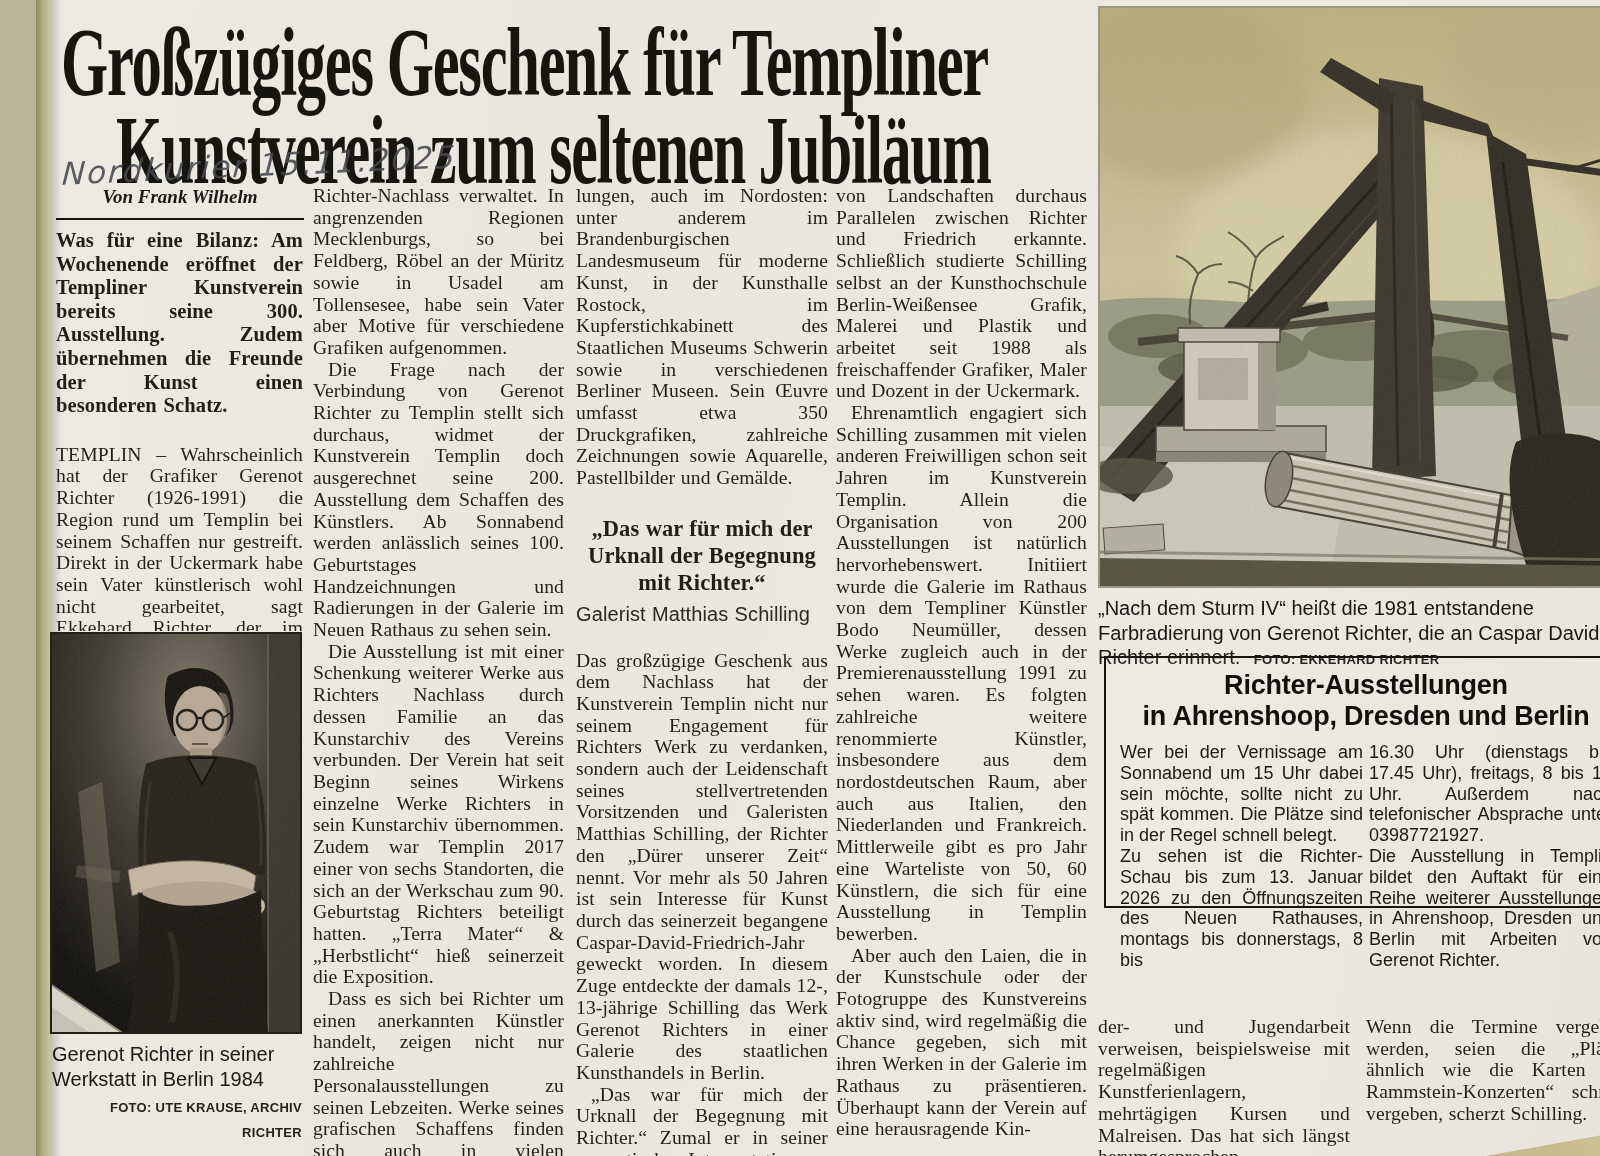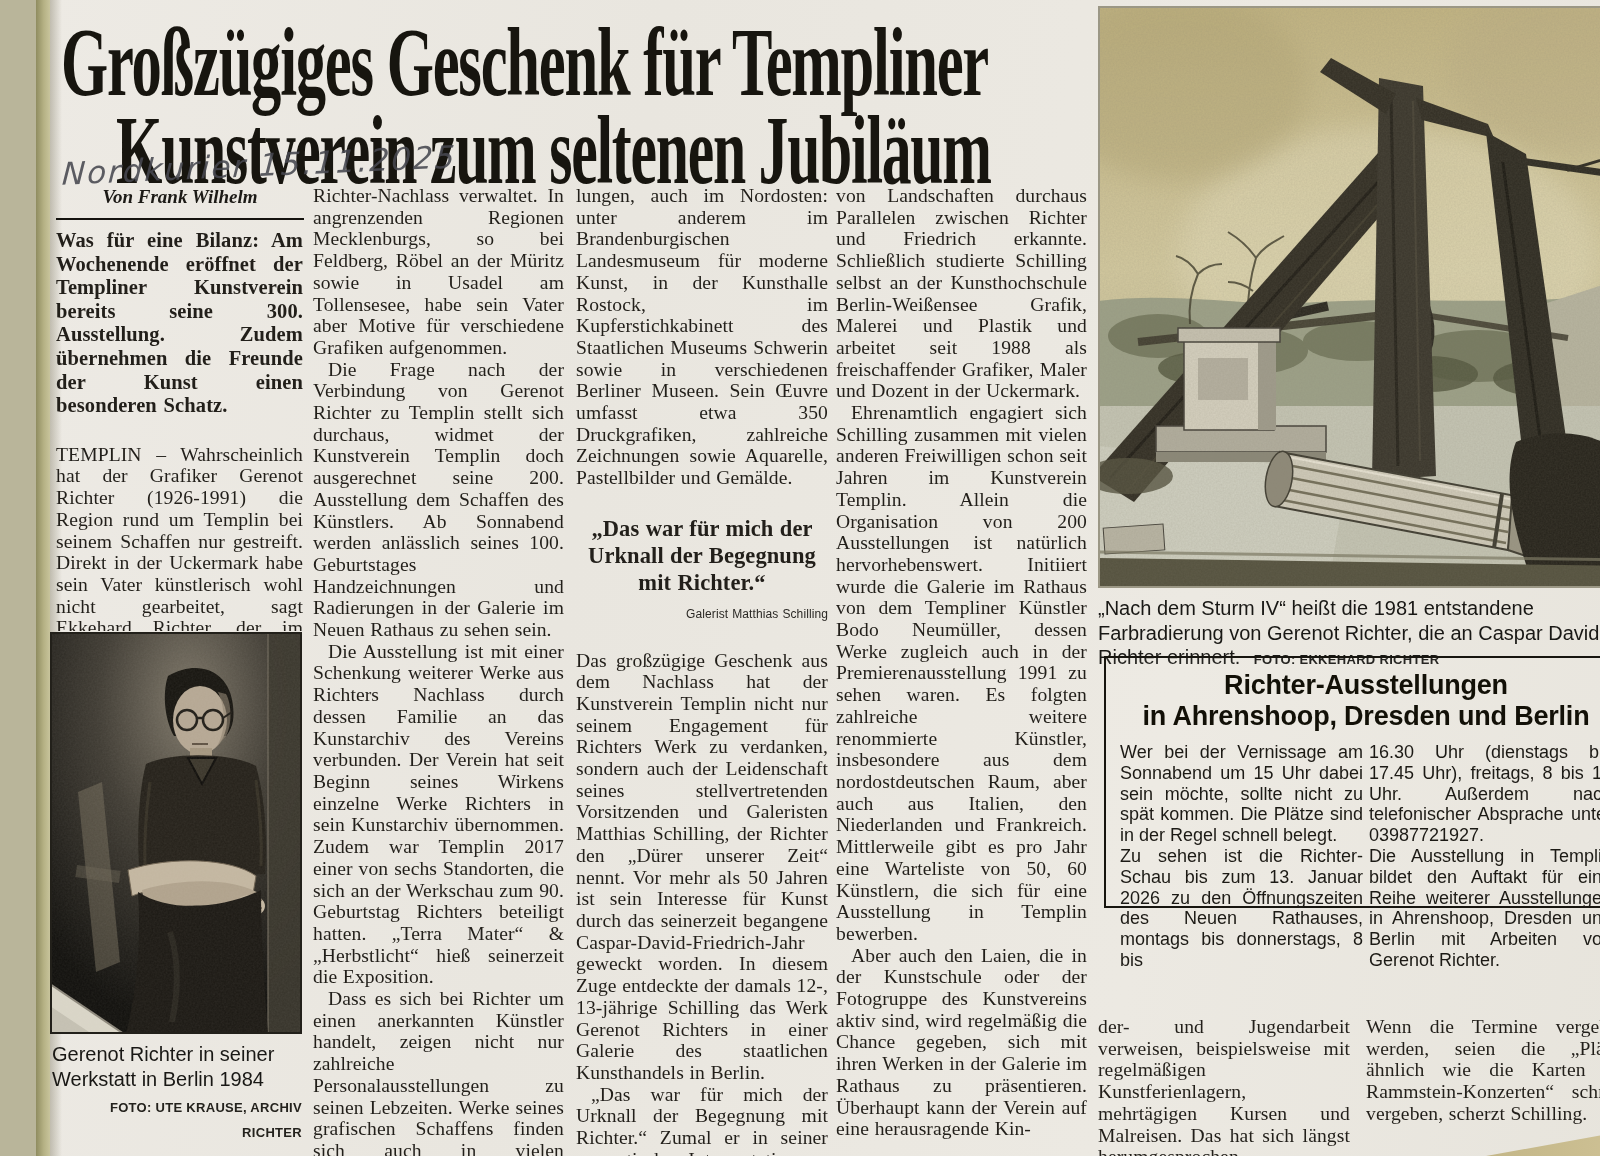--- a/index.html
+++ b/index.html
@@ -31,22 +31,22 @@
   .byline-rule{position:absolute;left:20px;top:218px;width:248px;height:2px;background:#15130f;}
   
   .bodycol{position:absolute;text-align:justify;font-size:19.6px;line-height:21.7px;
     letter-spacing:.1px;word-spacing:.6px;overflow:hidden;color:#221f1a;}
   .bodycol p{margin:0;}
   .indent{text-indent:15px;}
   .lead{font-weight:bold;font-size:20.5px;line-height:23.6px;word-spacing:1.5px;margin-bottom:26px !important;}
   
   .pullquote{margin:26px 6px 6px !important;text-align:center;font-weight:bold;
     font-size:22.5px;line-height:27px;text-indent:0;}
-  .pullquote-attr{margin:8px 0 24px !important;text-align:right;text-indent:0;
-    font-family:"Liberation Sans",sans-serif;font-size:12px;color:#2b2925;}
+  .pullquote-attr{margin:8px 0 24px !important;text-align:left;text-indent:0;
+    font-family:"Liberation Sans",sans-serif;font-size:20px;color:#2b2925;}
   
   .photo-wrap{position:absolute;left:14px;top:632px;width:252px;height:402px;}
   .art-wrap{position:absolute;left:1062px;top:6px;width:532px;height:582px;}
   svg{display:block;}
   
   .caption{position:absolute;font-family:"Liberation Sans",sans-serif;color:#191815;
     font-size:20px;line-height:24.5px;}
   .photo-caption{left:16px;top:1042px;width:250px;}
   .photo-credit{display:block;text-align:right;font-size:13px;font-weight:bold;
     letter-spacing:.3px;margin-top:5px;color:#24221d;}

